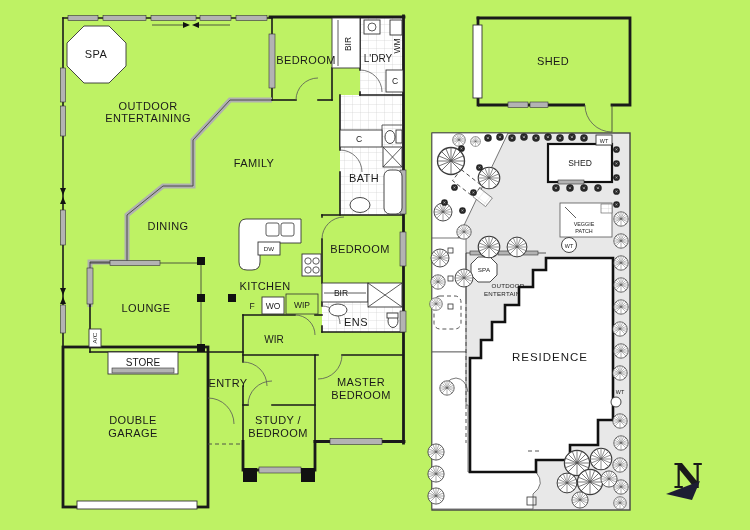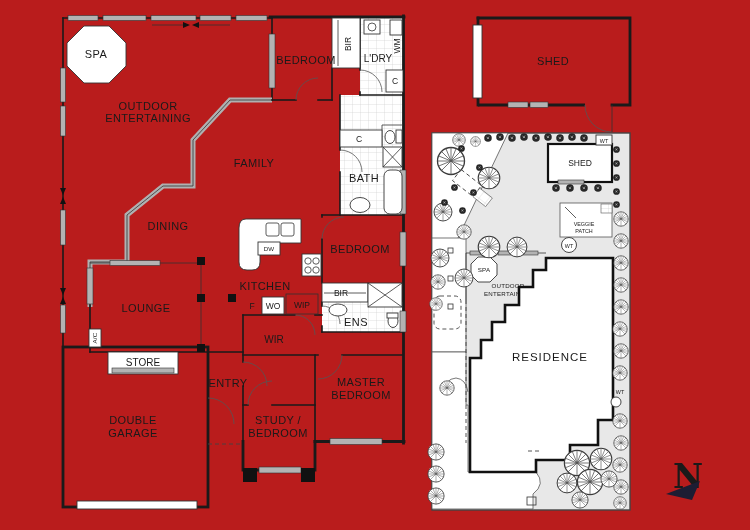--- a/index.html
+++ b/index.html
@@ -1,16 +1,16 @@
 <!DOCTYPE html>
 <html><head>
 <meta charset="utf-8">
 <style>
   html,body{margin:0;padding:0;background:#ffffff;}
-  #stage{position:relative;width:750px;height:530px;background:#b91c1c;overflow:hidden;}
+  #stage{position:relative;width:750px;height:530px;background:#bef264;overflow:hidden;}
   svg text{font-family:"Liberation Sans",sans-serif;fill:#1a1a1a;}
   .room{font-size:11px;letter-spacing:.4px;text-anchor:middle;}
   .room-sm{font-size:10px;text-anchor:middle;}
   .small{font-size:8.5px;text-anchor:middle;}
   .tiny{font-size:6.2px;text-anchor:middle;letter-spacing:.2px;}
   .micro{font-size:5.4px;text-anchor:middle;}
   .site-room{font-size:11.5px;letter-spacing:1px;text-anchor:middle;}
   .north{font-family:"DejaVu Serif",serif;font-weight:bold;font-size:33px;text-anchor:middle;}
   .w{stroke:#1a1a1a;stroke-width:1.6;fill:none;stroke-linecap:square;}
   .wb{stroke:#1a1a1a;stroke-width:2.8;fill:none;stroke-linecap:square;}

